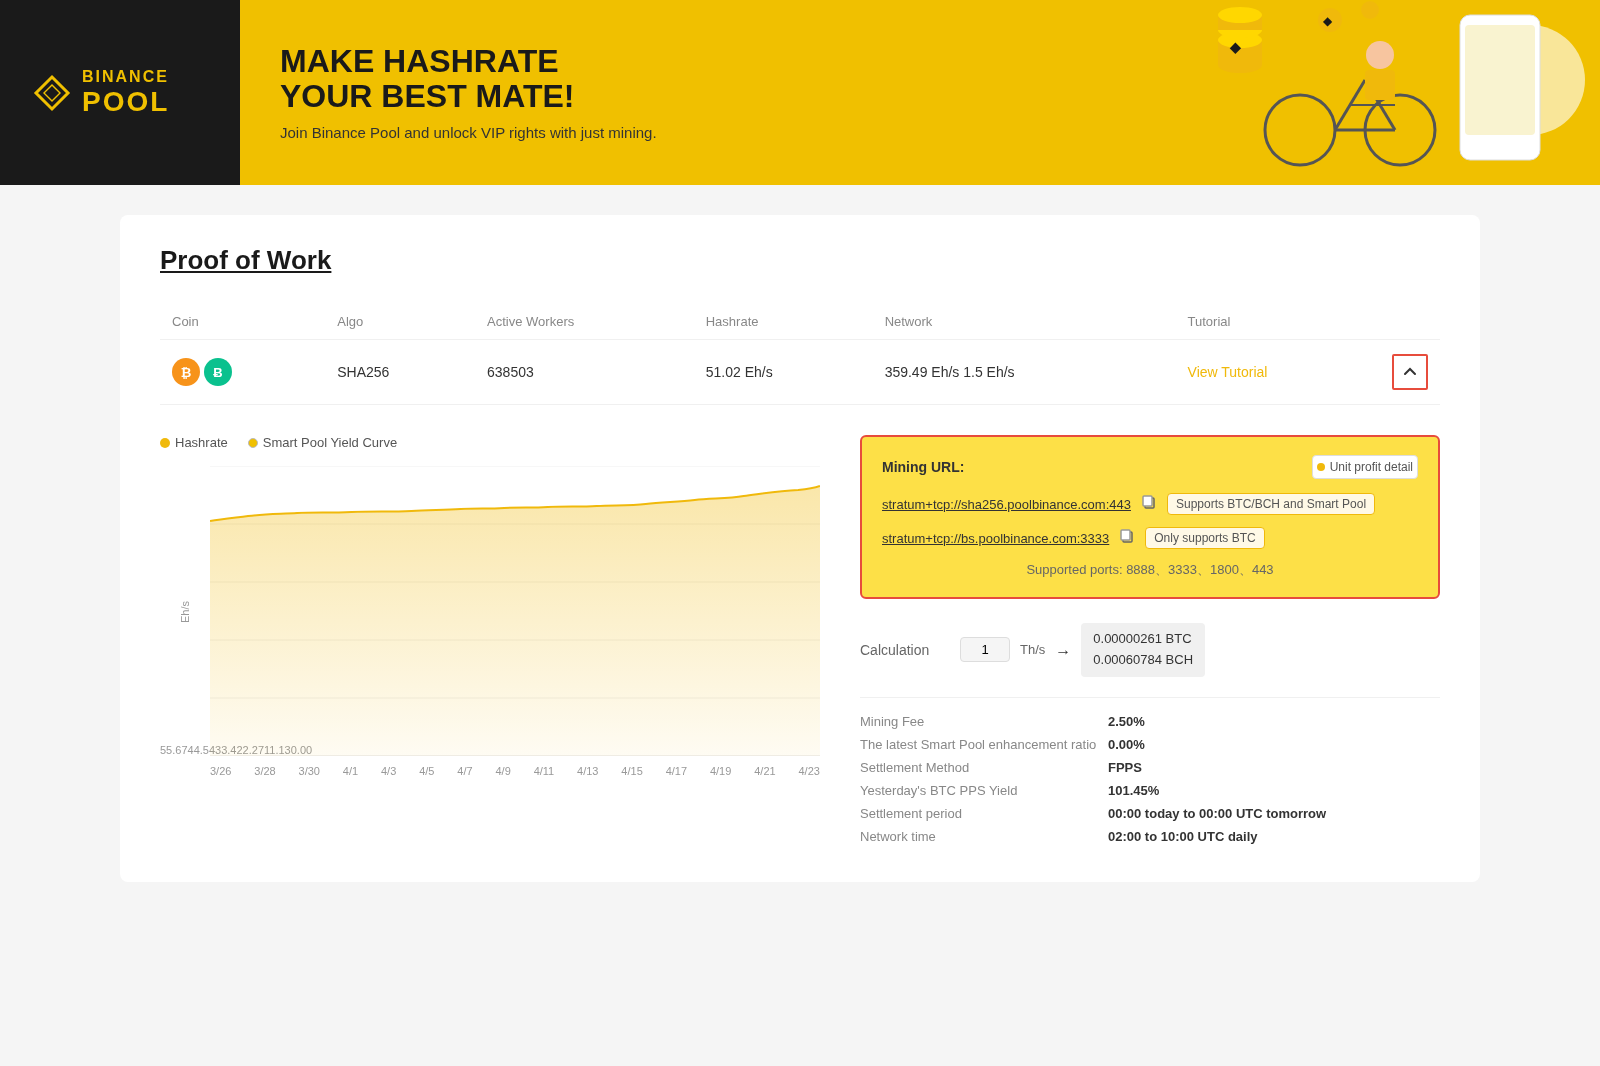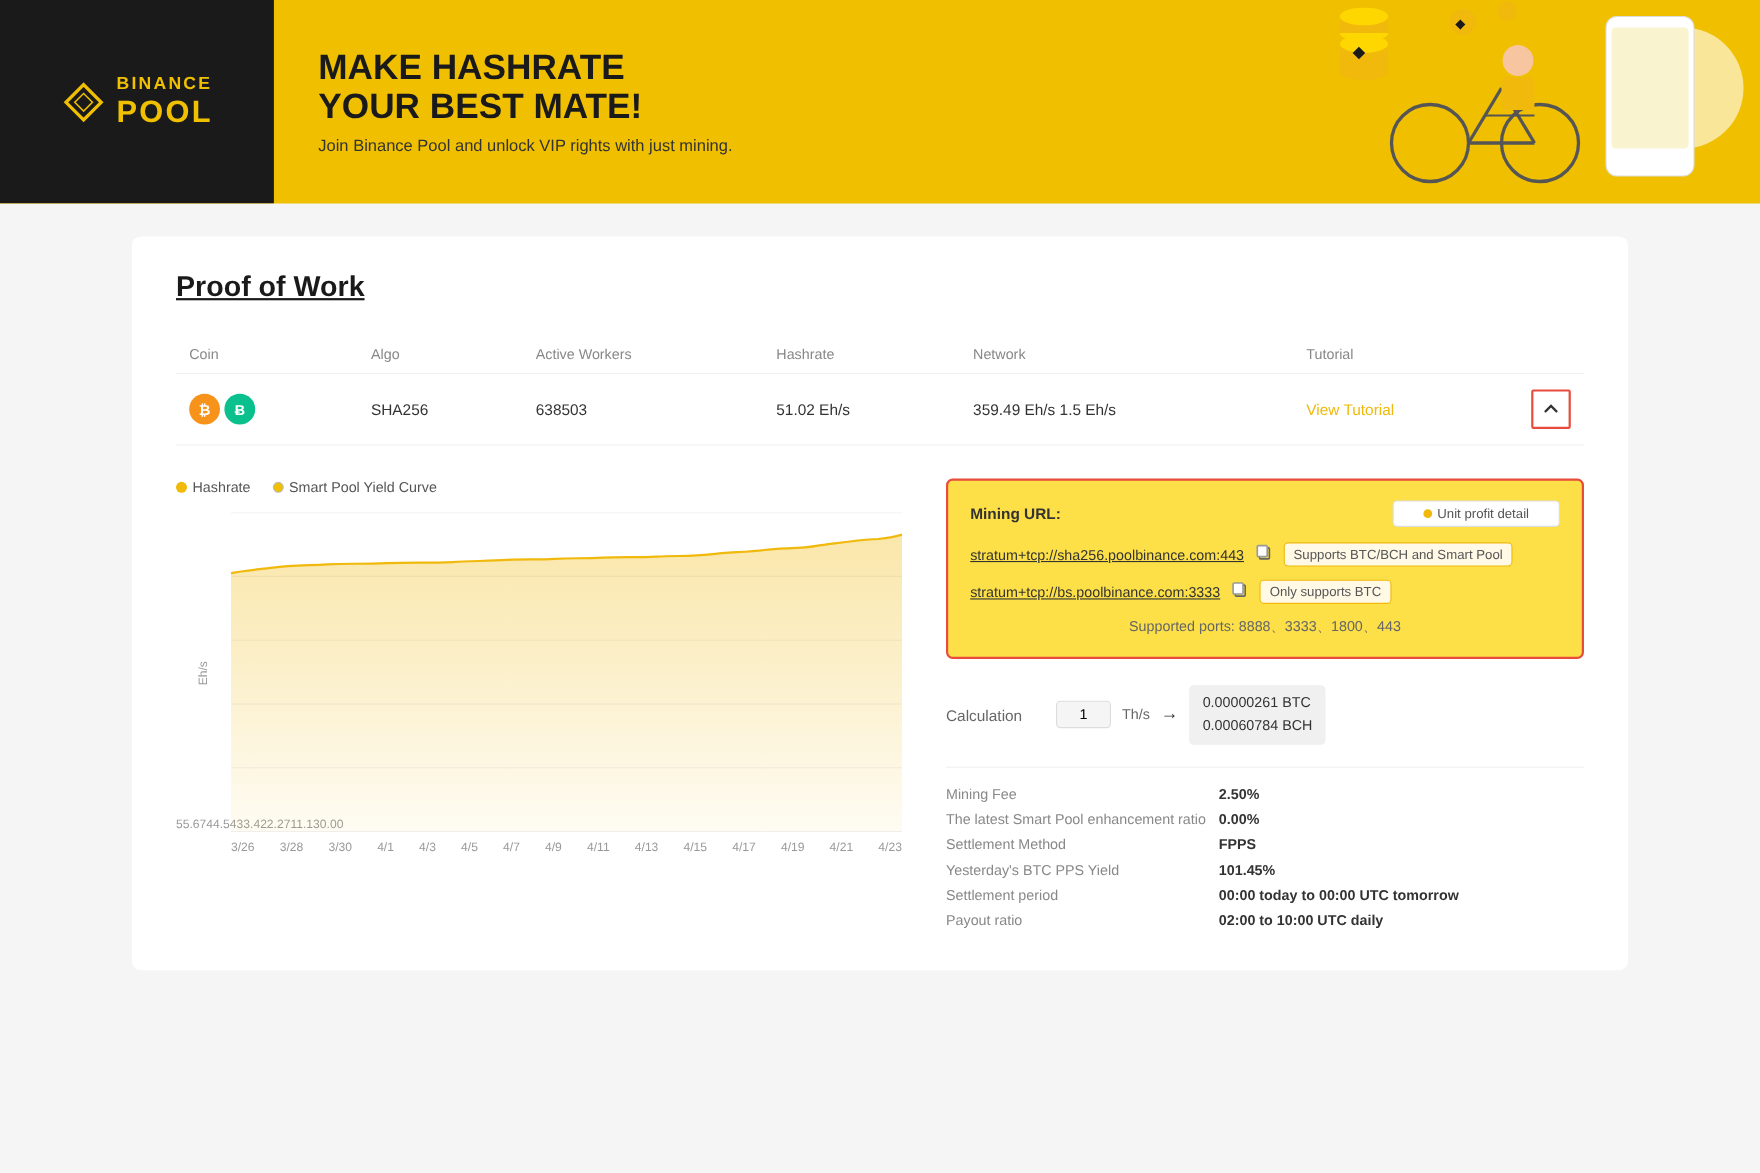--- a/index.html
+++ b/index.html
@@ -11,21 +11,21 @@
       width: 100%;
       height: 185px;
       display: flex;
       align-items: center;
       position: relative;
       overflow: hidden;
     }
     .banner-left {
       display: flex;
       align-items: center;
-      padding: 0 56px;
+      padding: 0 32px;
       min-width: 240px;
       background: #1a1a1a;
       height: 100%;
     }
     .binance-logo {
       display: flex;
       align-items: center;
       gap: 10px;
     }
     .logo-diamond {
@@ -243,21 +243,21 @@
     }
     .mining-url-label {
       font-size: 14px;
       font-weight: 600;
       color: #333;
     }
     .unit-profit-btn {
       background: #fff;
       border: 1px solid #ddd;
       border-radius: 4px;
-      padding: 4px 27px;
+      padding: 4px 4px;
       font-size: 12px;
       color: #555;
       cursor: pointer;
       display: flex;
       align-items: center;
       gap: 5px;
     }
     .unit-profit-dot {
       width: 8px;
       height: 8px;
@@ -593,20 +593,20 @@
         </div>
         <div class="info-row">
           <span class="info-row-label">Yesterday's BTC PPS Yield</span>
           <span class="info-row-value">101.45%</span>
         </div>
         <div class="info-row">
           <span class="info-row-label">Settlement period</span>
           <span class="info-row-value">00:00 today to 00:00 UTC tomorrow</span>
         </div>
         <div class="info-row">
-          <span class="info-row-label">Payout ratio</span>
+          <span class="info-row-label">Network time</span>
           <span class="info-row-value">02:00 to 10:00 UTC daily</span>
         </div>
       </div>
 
     </div>
   </div>
 </div>
 
 </body></html>

